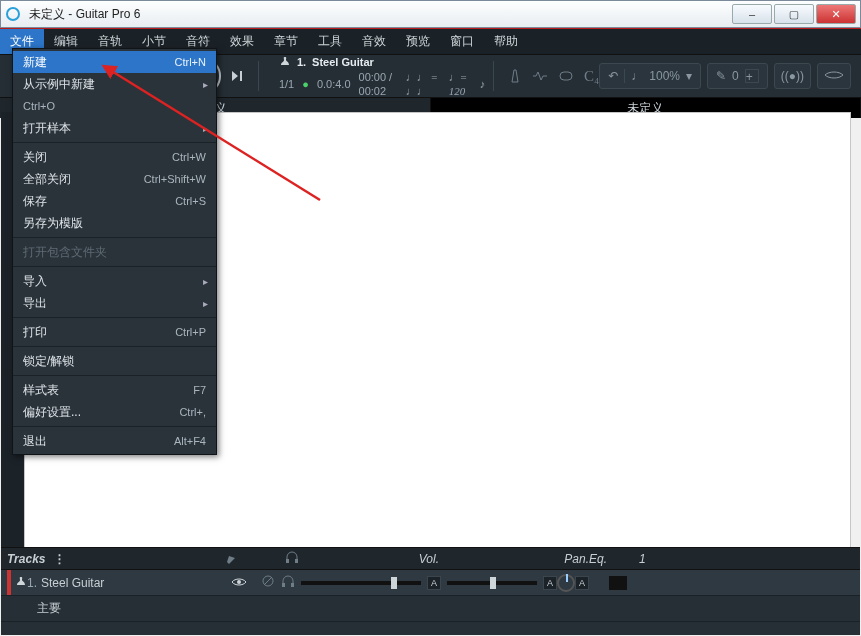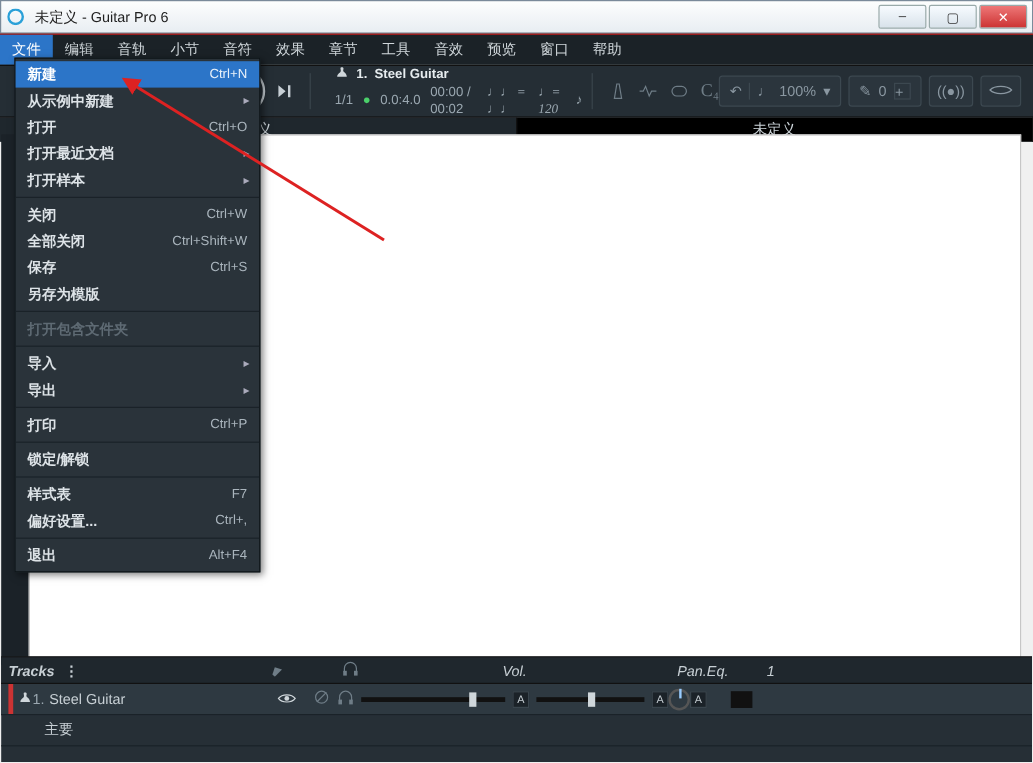--- a/index.html
+++ b/index.html
@@ -57,21 +57,21 @@
 .slider .thumb { position:absolute; top:-4px; width:6px; height:12px; background:#cfd6da; }
 .tag { width:14px; height:14px; background:#1b2228; border:1px solid #3a454d; display:flex; align-items:center; justify-content:center; font-size:9px; }
 .knob { width:18px; height:18px; border:2px solid #555; border-radius:50%; position:relative; }
 .knob::after { content:""; position:absolute; left:7px; top:-2px; width:2px; height:8px; background:#9cf; }
 
 
 .dropdown { position:absolute; left:12px; top:48px; width:205px; background:#2a333a; border:1px solid #0e1418; box-shadow:2px 2px 6px rgba(0,0,0,.5); z-index:50; color:#dde3e7; font-size:12px; padding:2px 0; }
 .dropdown .item { height:22px; display:flex; align-items:center; padding:0 10px; position:relative; }
 .dropdown .item.hl { background:#2c75c8; color:#fff; }
 .dropdown .item.disabled { color:#5e6a73; }
-.dropdown .item .lab { flex:1;font-weight:bold; }
+.dropdown .item .lab { flex:1; }
 .dropdown .item .sc { color:#aab5bd; font-size:11px; }
 .dropdown .item.hl .sc { color:#e9f1fa; }
 .dropdown .sep { height:1px; background:#1a2228; margin:3px 0; }
 .dropdown .arrow { position:absolute; right:8px; font-size:10px; color:#aab; }
 
 
 .anno { position:absolute; left:90px; top:60px; width:240px; height:160px; z-index:60; pointer-events:none; }
 .smallnote { font-family:"Times New Roman",serif; font-style:italic; }
 </style>
 </head>
@@ -275,26 +275,21 @@
 <div class="dropdown" id="dropdown">
     <div class="item hl">
       <span class="lab">新建</span>
       <span class="sc">Ctrl+N</span>
     </div>
     <div class="item">
       <span class="lab">从示例中新建</span>
       <span class="arrow">▸</span>
     </div>
     <div class="item">
-      <span class="lab">打开</span>
       <span class="sc">Ctrl+O</span>
-    </div>
-    <div class="item">
-      <span class="lab">打开最近文档</span>
-      <span class="arrow">▸</span>
     </div>
     <div class="item">
       <span class="lab">打开样本</span>
       <span class="arrow">▸</span>
     </div>
     <div class="sep"></div>
     <div class="item">
       <span class="lab">关闭</span>
       <span class="sc">Ctrl+W</span>
     </div>

